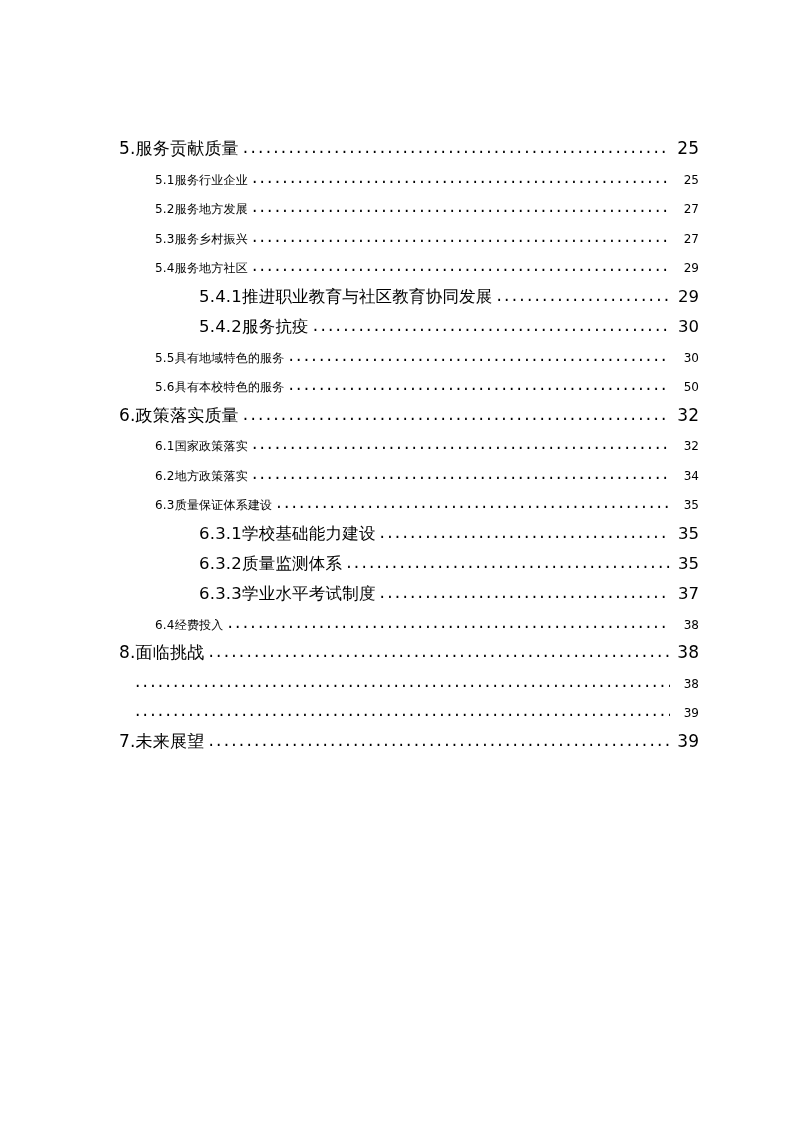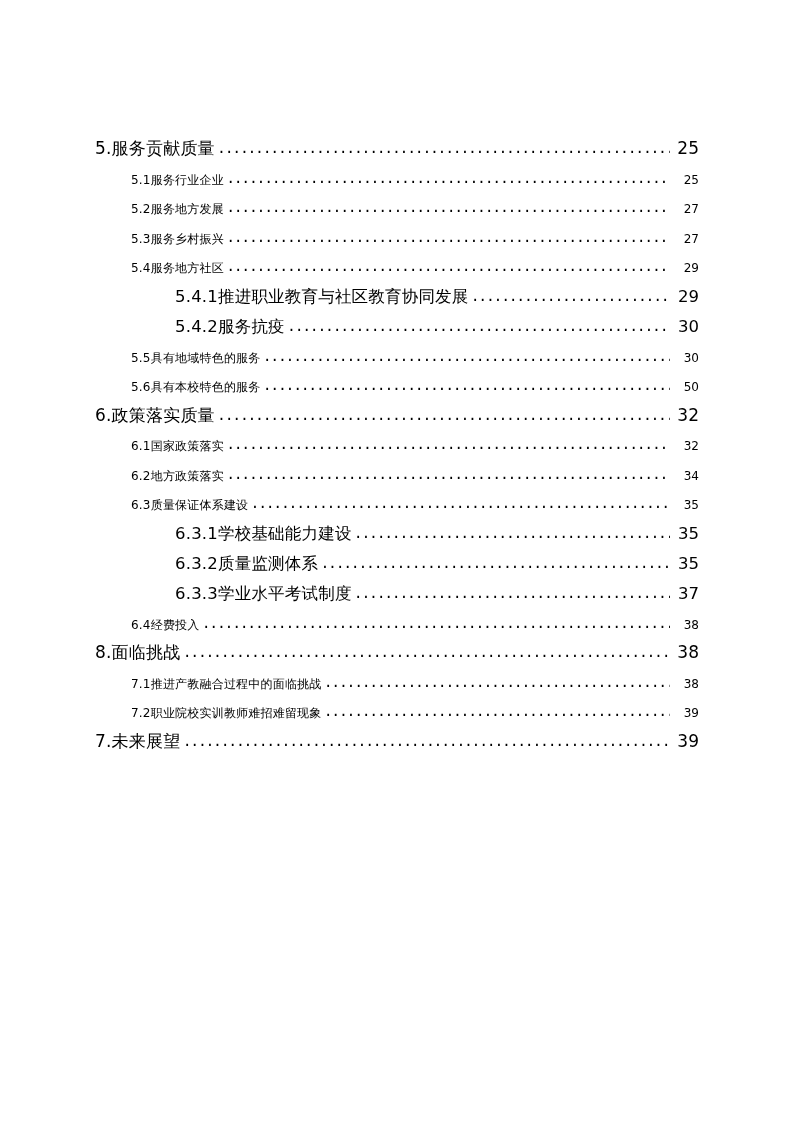--- a/index.html
+++ b/index.html
@@ -28,20 +28,21 @@
     display: flex;
     align-items: baseline;
     font-size: 17px;
     line-height: 1;
     margin-bottom: 12.5px;
     white-space: nowrap;
   }
   .toc-entry .title {
     flex: 0 0 auto;
     letter-spacing: 0.2px;
+    margin-left: 24px;
   }
   .toc-entry .leader {
     flex: 1 1 auto;
     overflow: hidden;
     white-space: nowrap;
     margin: 0 3px 0 4px;
     position: relative;
     bottom: 1px;
     font-size: 17px;
     letter-spacing: 2.2px;
@@ -150,26 +151,24 @@
         <span class="title">6.4经费投入</span>
         <span class="leader">.........................................................................................</span>
         <span class="page-num">38</span>
       </div>
       <div class="toc-entry lvl1">
         <span class="title">8.面临挑战</span>
         <span class="leader">.........................................................................................</span>
         <span class="page-num">38</span>
       </div>
       <div class="toc-entry lvl2">
-        <span class="title">7.1推进产教融合过程中的面临挑战</span>
         <span class="leader">.........................................................................................</span>
         <span class="page-num">38</span>
       </div>
       <div class="toc-entry lvl2">
-        <span class="title">7.2职业院校实训教师难招难留现象</span>
         <span class="leader">.........................................................................................</span>
         <span class="page-num">39</span>
       </div>
       <div class="toc-entry lvl1">
         <span class="title">7.未来展望</span>
         <span class="leader">.........................................................................................</span>
         <span class="page-num">39</span>
       </div>
     </div>
 </div>

